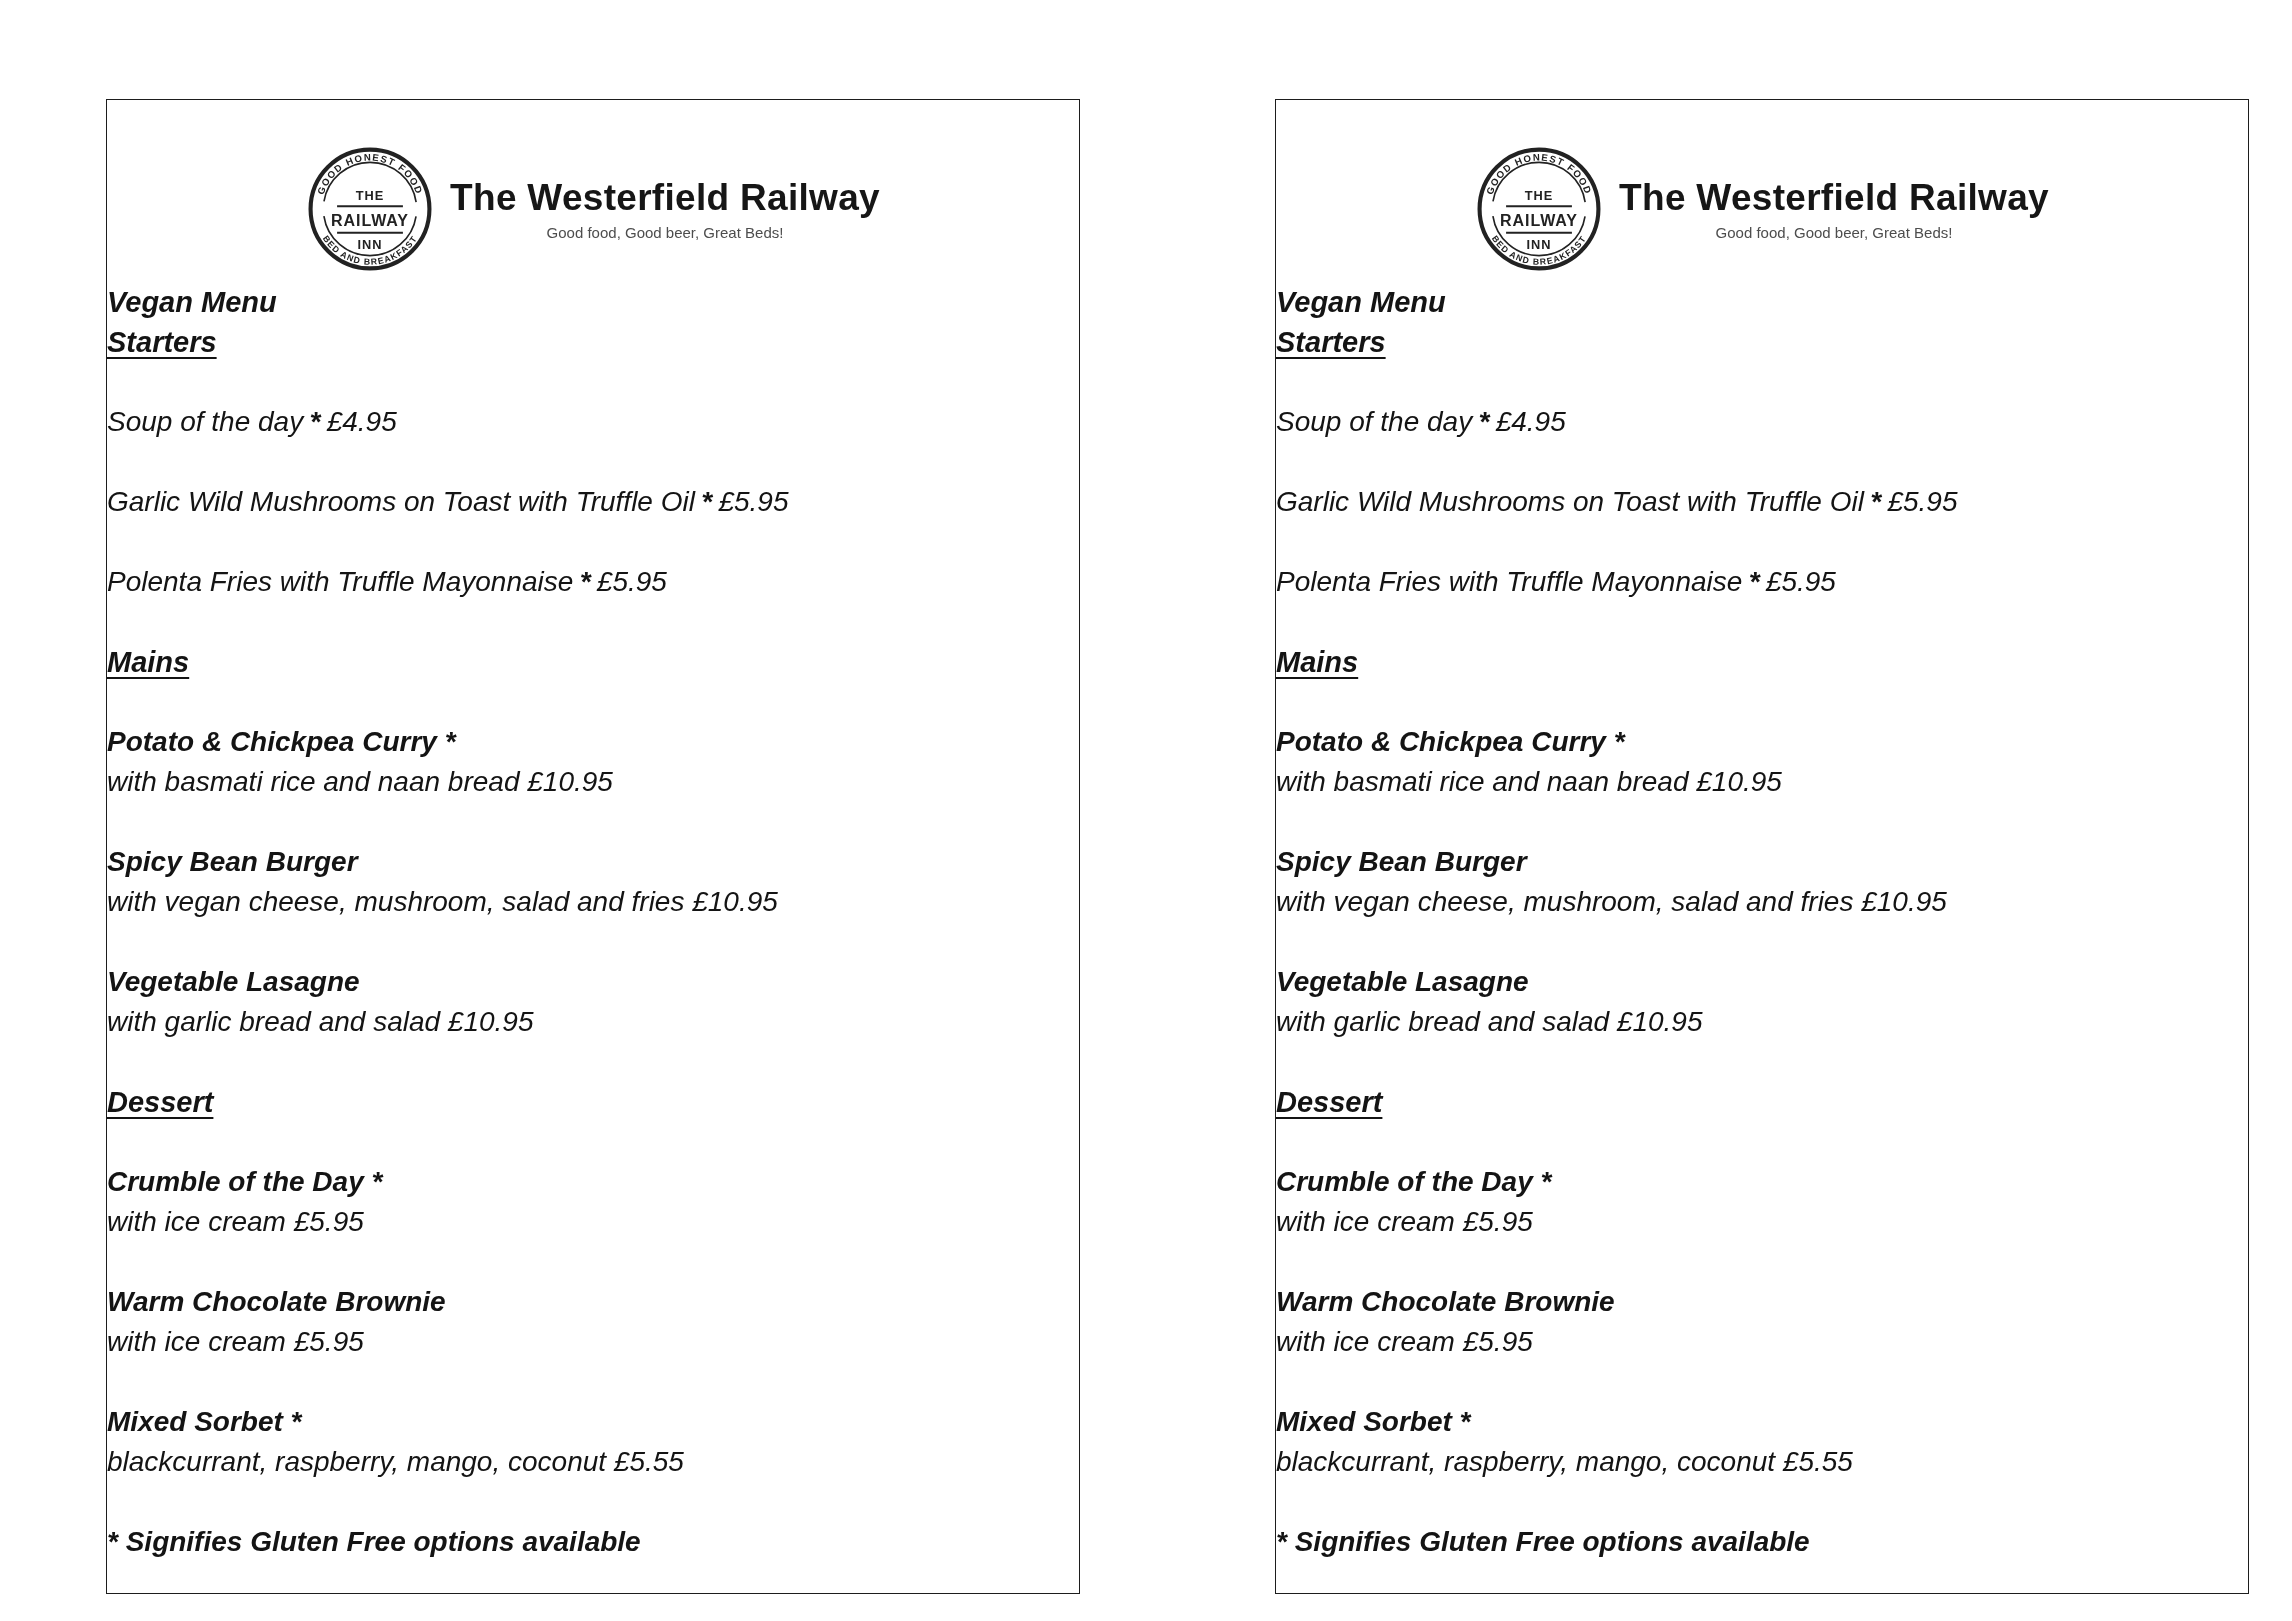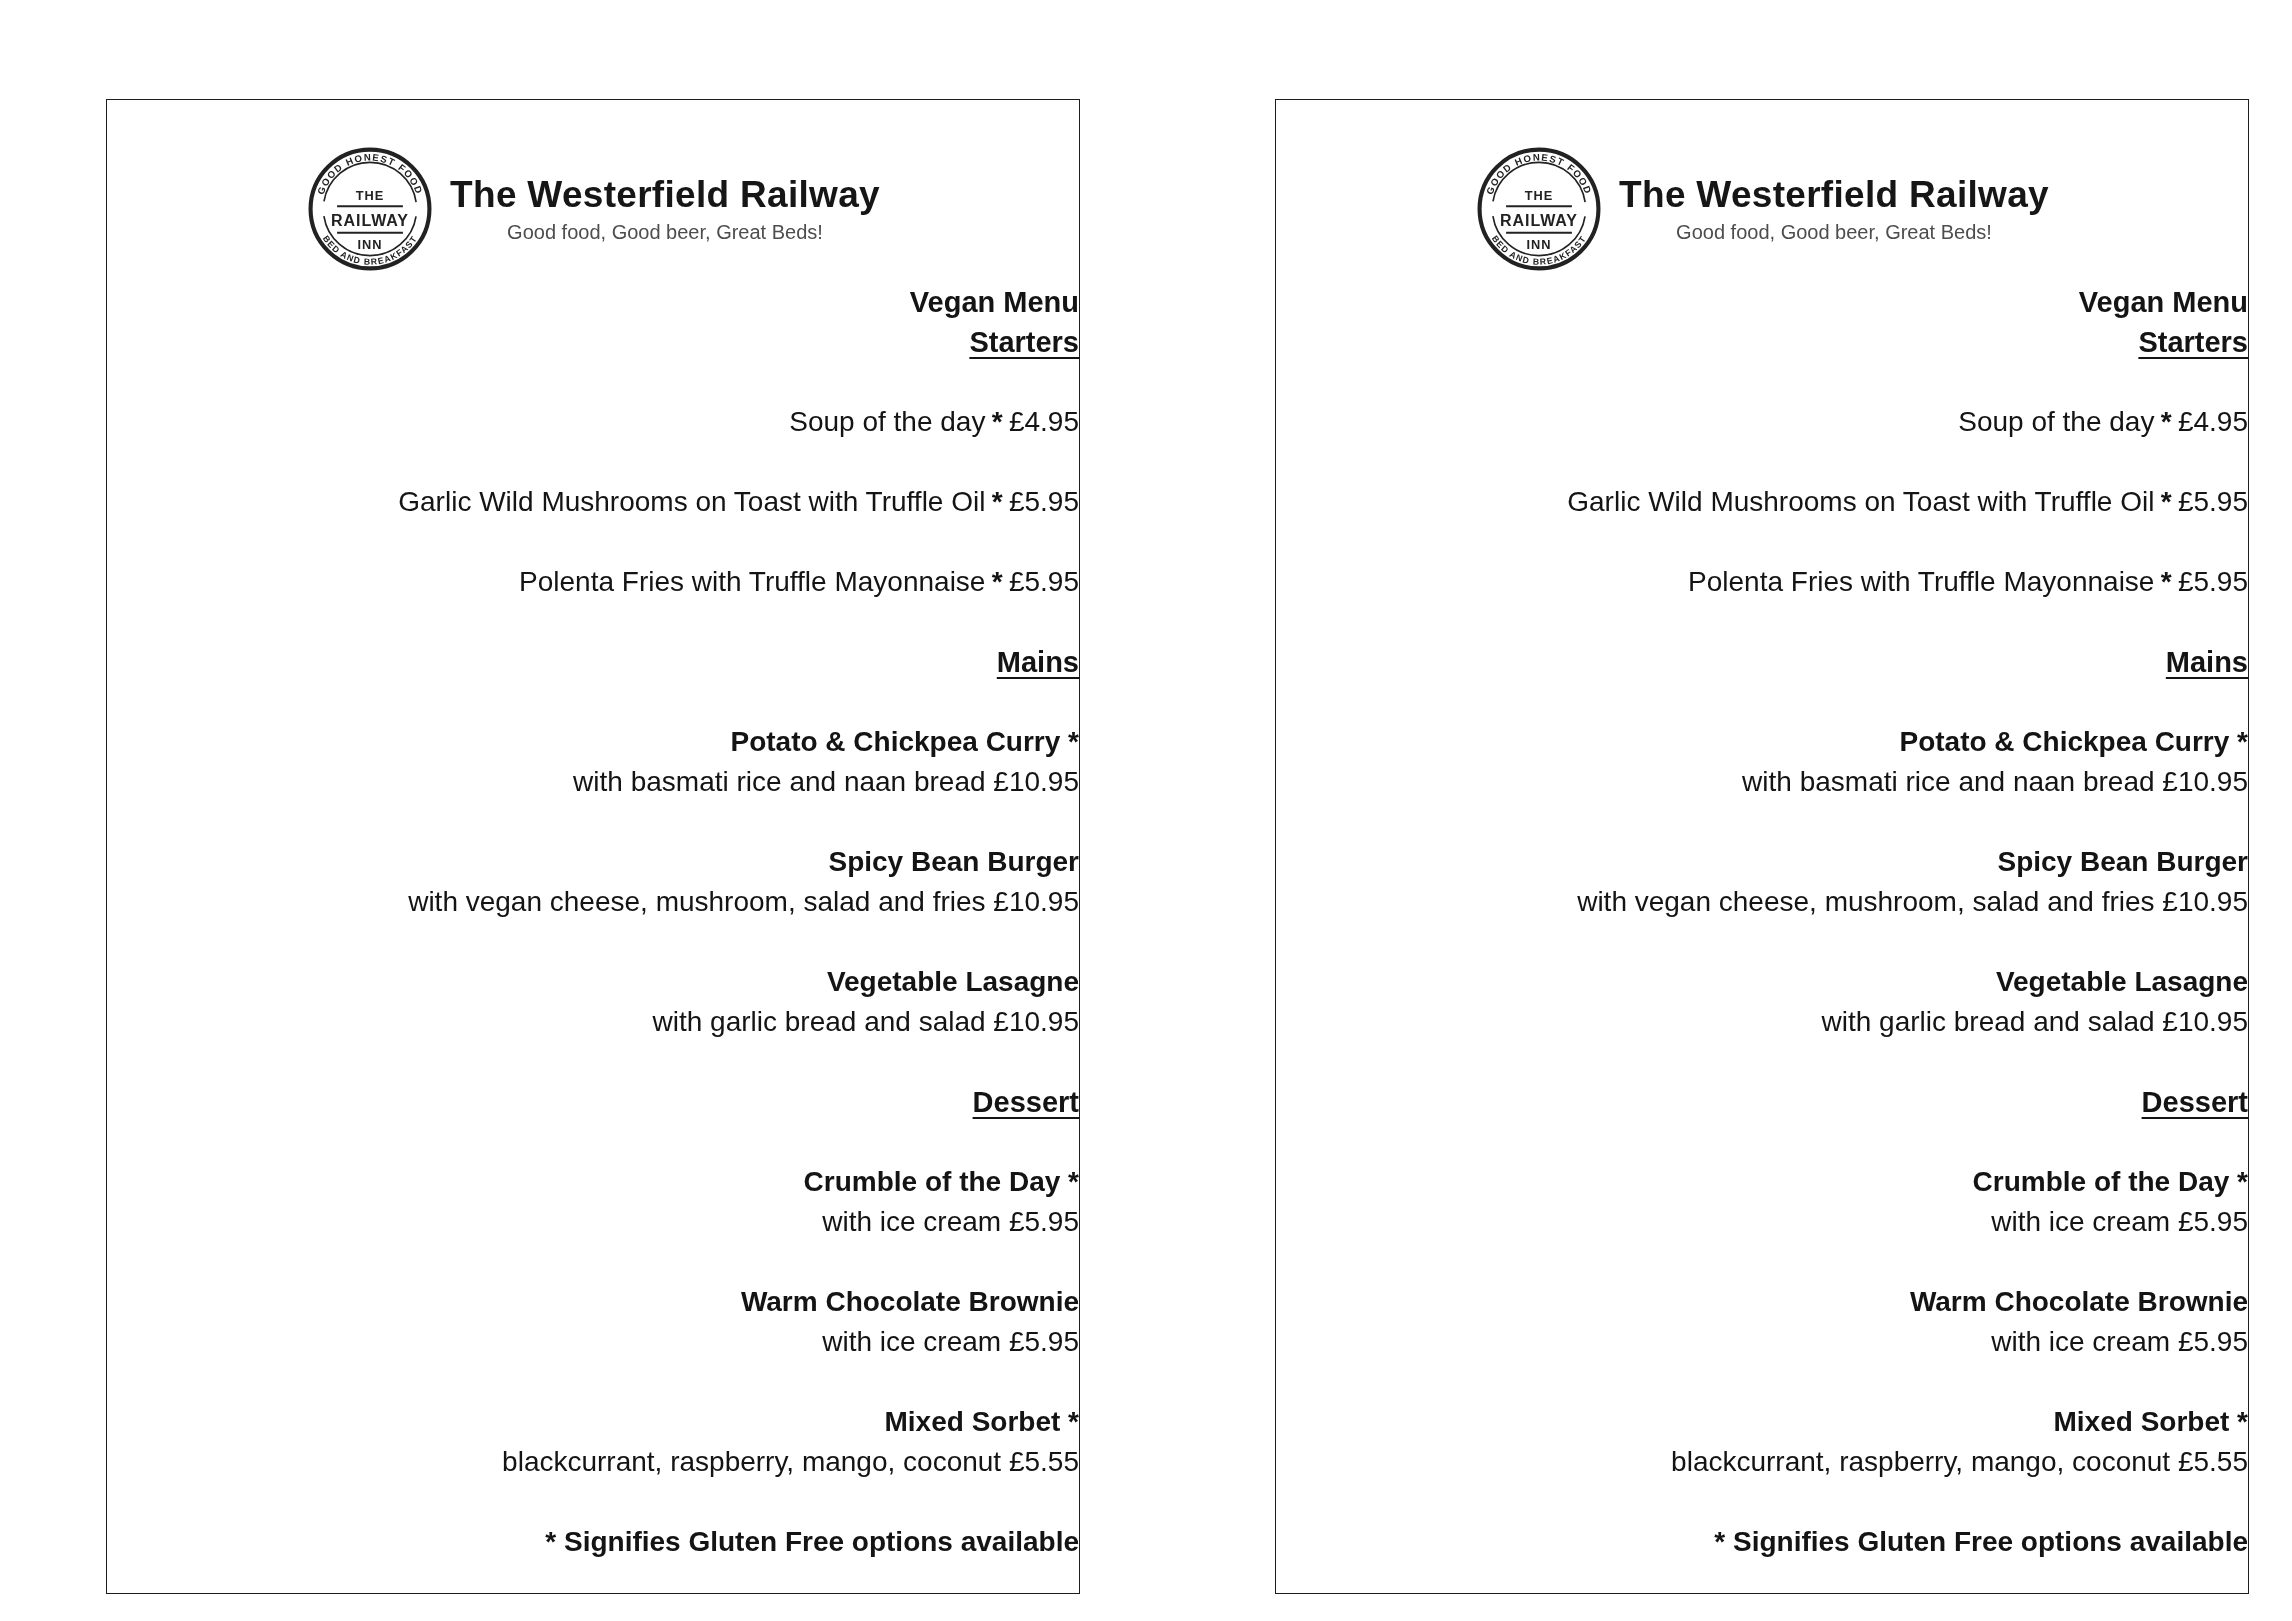--- a/index.html
+++ b/index.html
@@ -22,23 +22,23 @@
   .logo text { fill:#222222; font-family:"Liberation Sans", sans-serif; font-weight:bold; }
   .logo .arc   { font-size:10.5px; letter-spacing:1.5px; }
   .logo .arc-b { font-size:9.5px;  letter-spacing:1.2px; }
   .logo .ctr { text-anchor:middle; }
   .logo .t1 { font-size:14px;   letter-spacing:1px; }
   .logo .t2 { font-size:17.5px; letter-spacing:1px; }
   .logo line { stroke:#222222; stroke-width:2; }
 
   .brand-text { text-align:center; }
   .brand-title { font-size:37px; font-weight:bold; color:#161616; letter-spacing:0.3px; }
-  .brand-tagline { font-size:20px; color:#4d4d4d; margin-top:5.4px; }
+  .brand-tagline { font-size:15px; color:#4d4d4d; margin-top:5.4px; }
 
-  .menu-body { margin-top:9px; text-align:right; font-size:28px; color:#141414; line-height:40px; }
+  .menu-body { margin-top:9px; text-align:left; font-size:28px; color:#141414; line-height:40px;font-style:italic; }
   .line   { height:40px; white-space:nowrap; }
   .spacer { height:40px; }
   .heading { font-weight:bold; font-size:29px; }
   .underlined { text-decoration:underline; text-underline-offset:5.4px; text-decoration-thickness:2.2px;margin-top:40px; }
   .bold { font-weight:bold; }
   .star { margin:0 6.3px; font-weight:bold; }
 </style>
 </head>
 <body>
 

